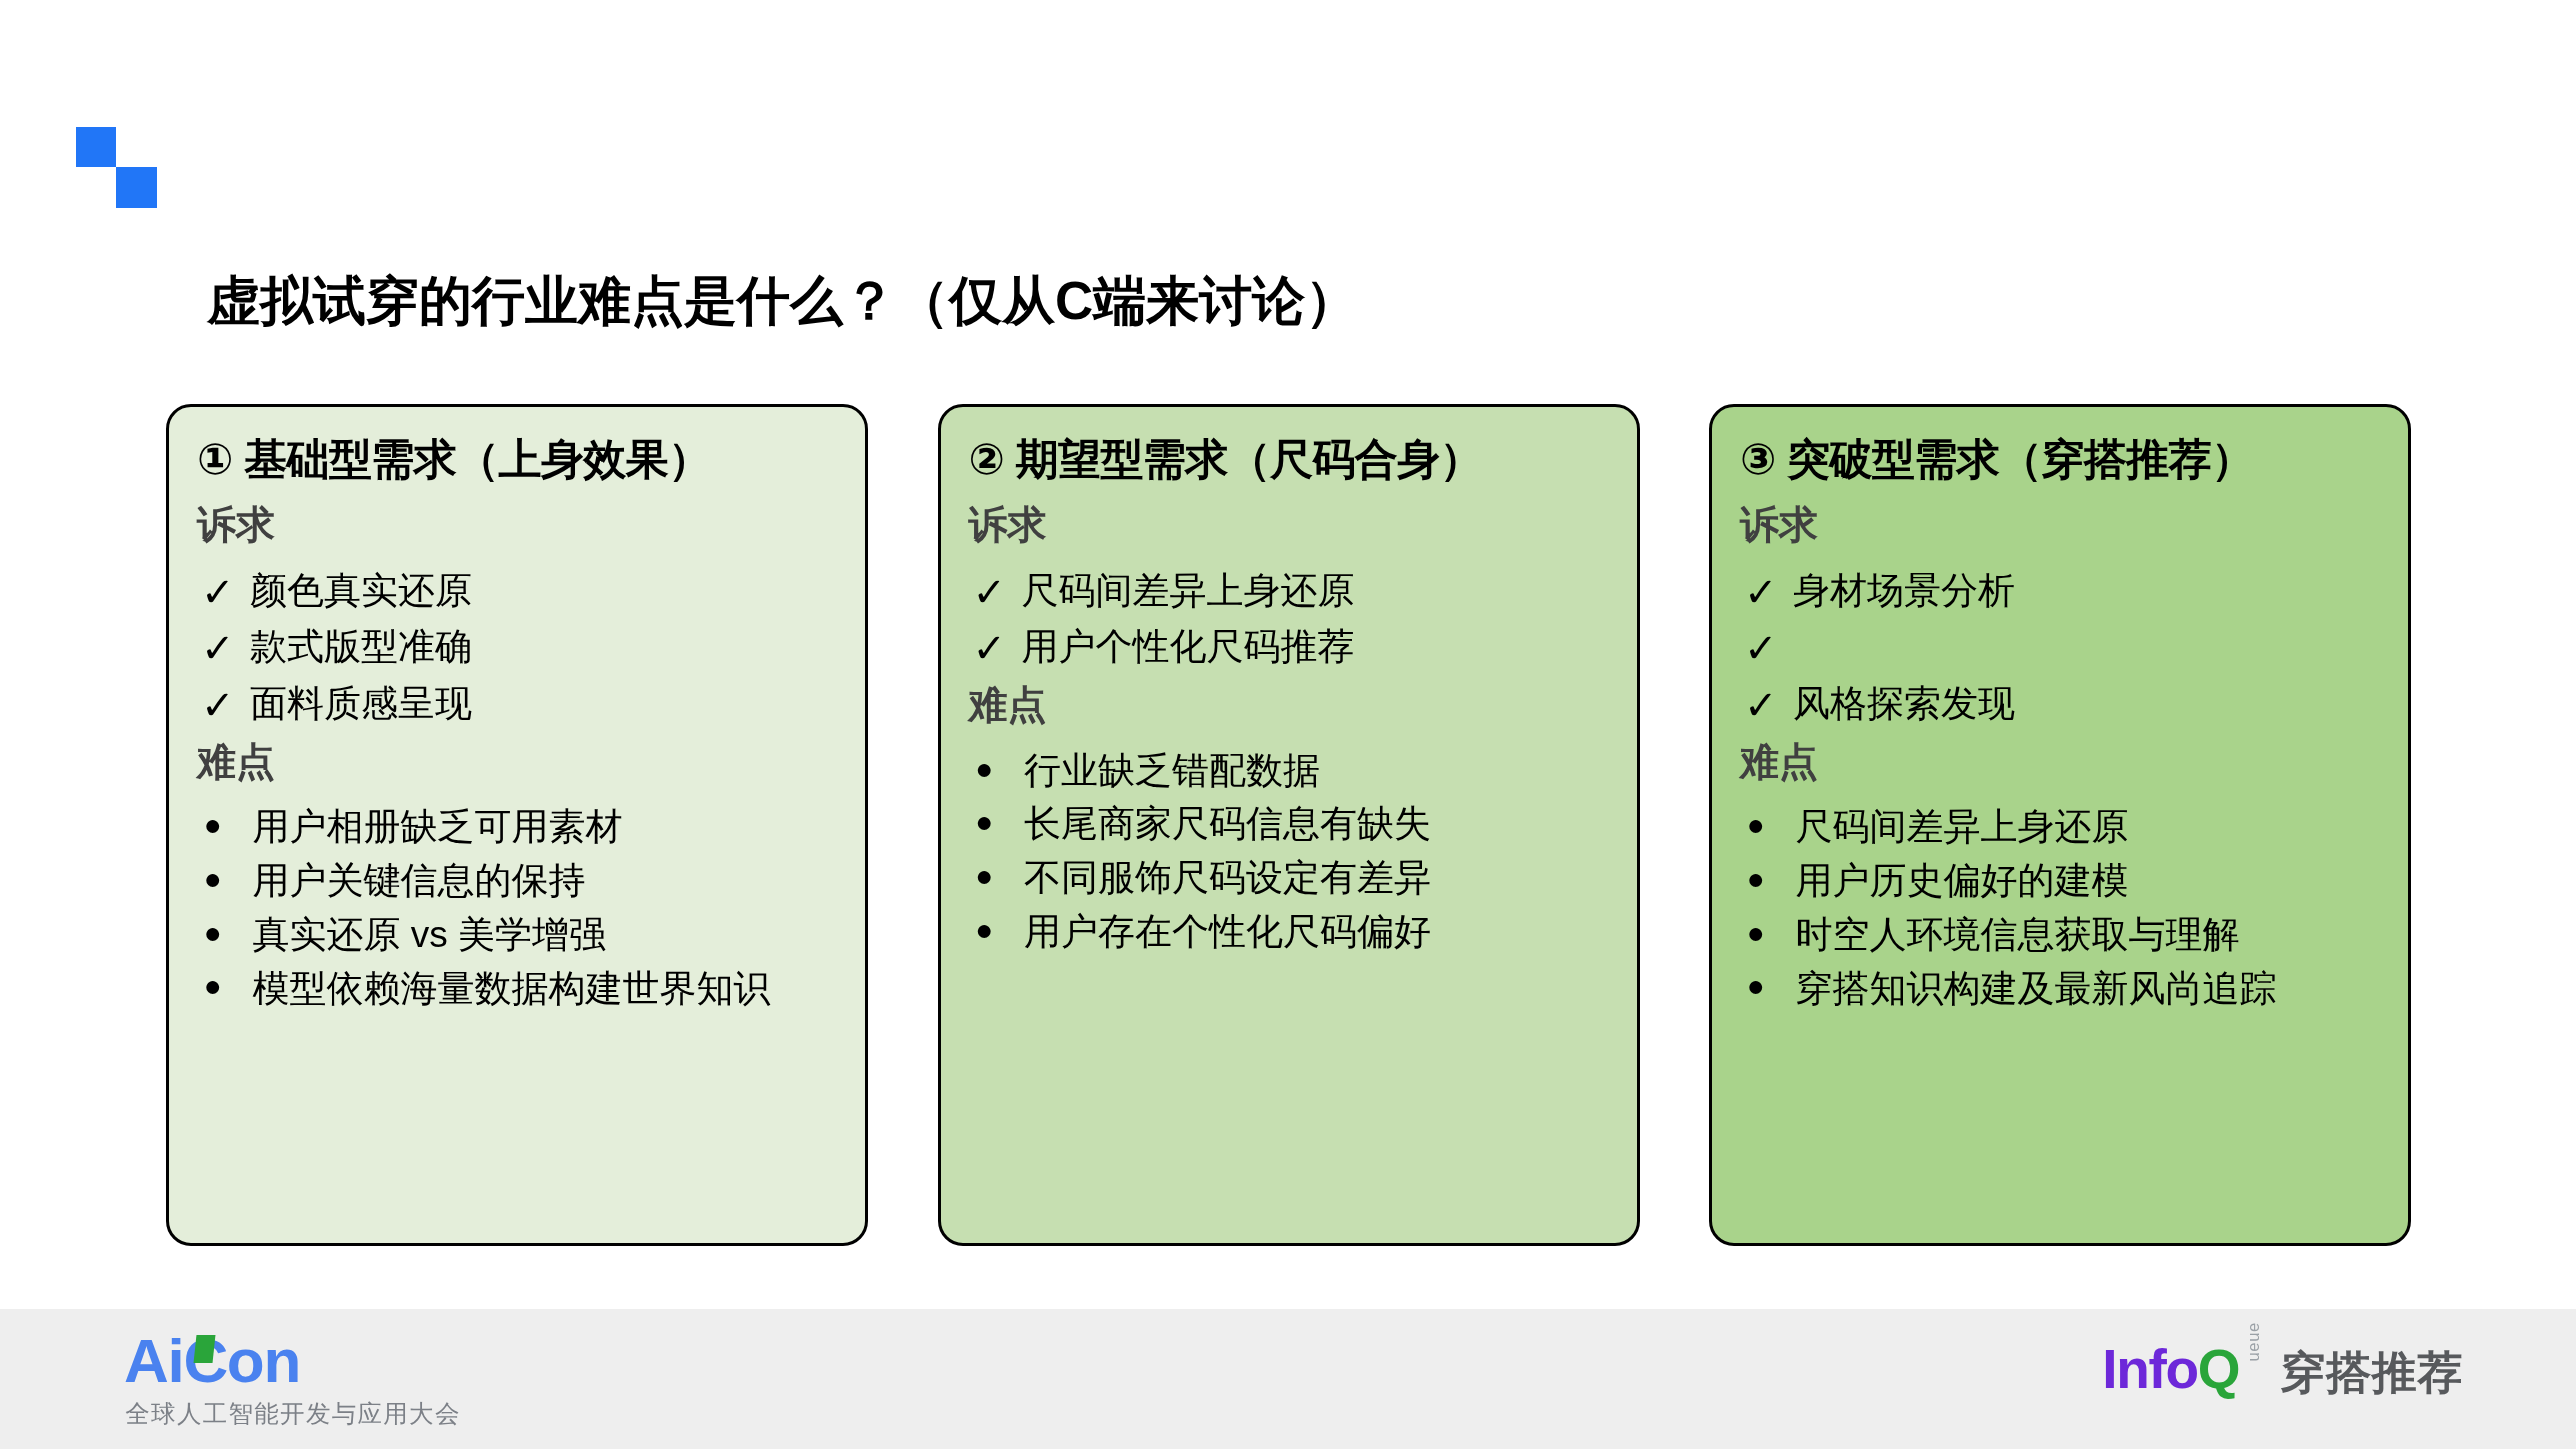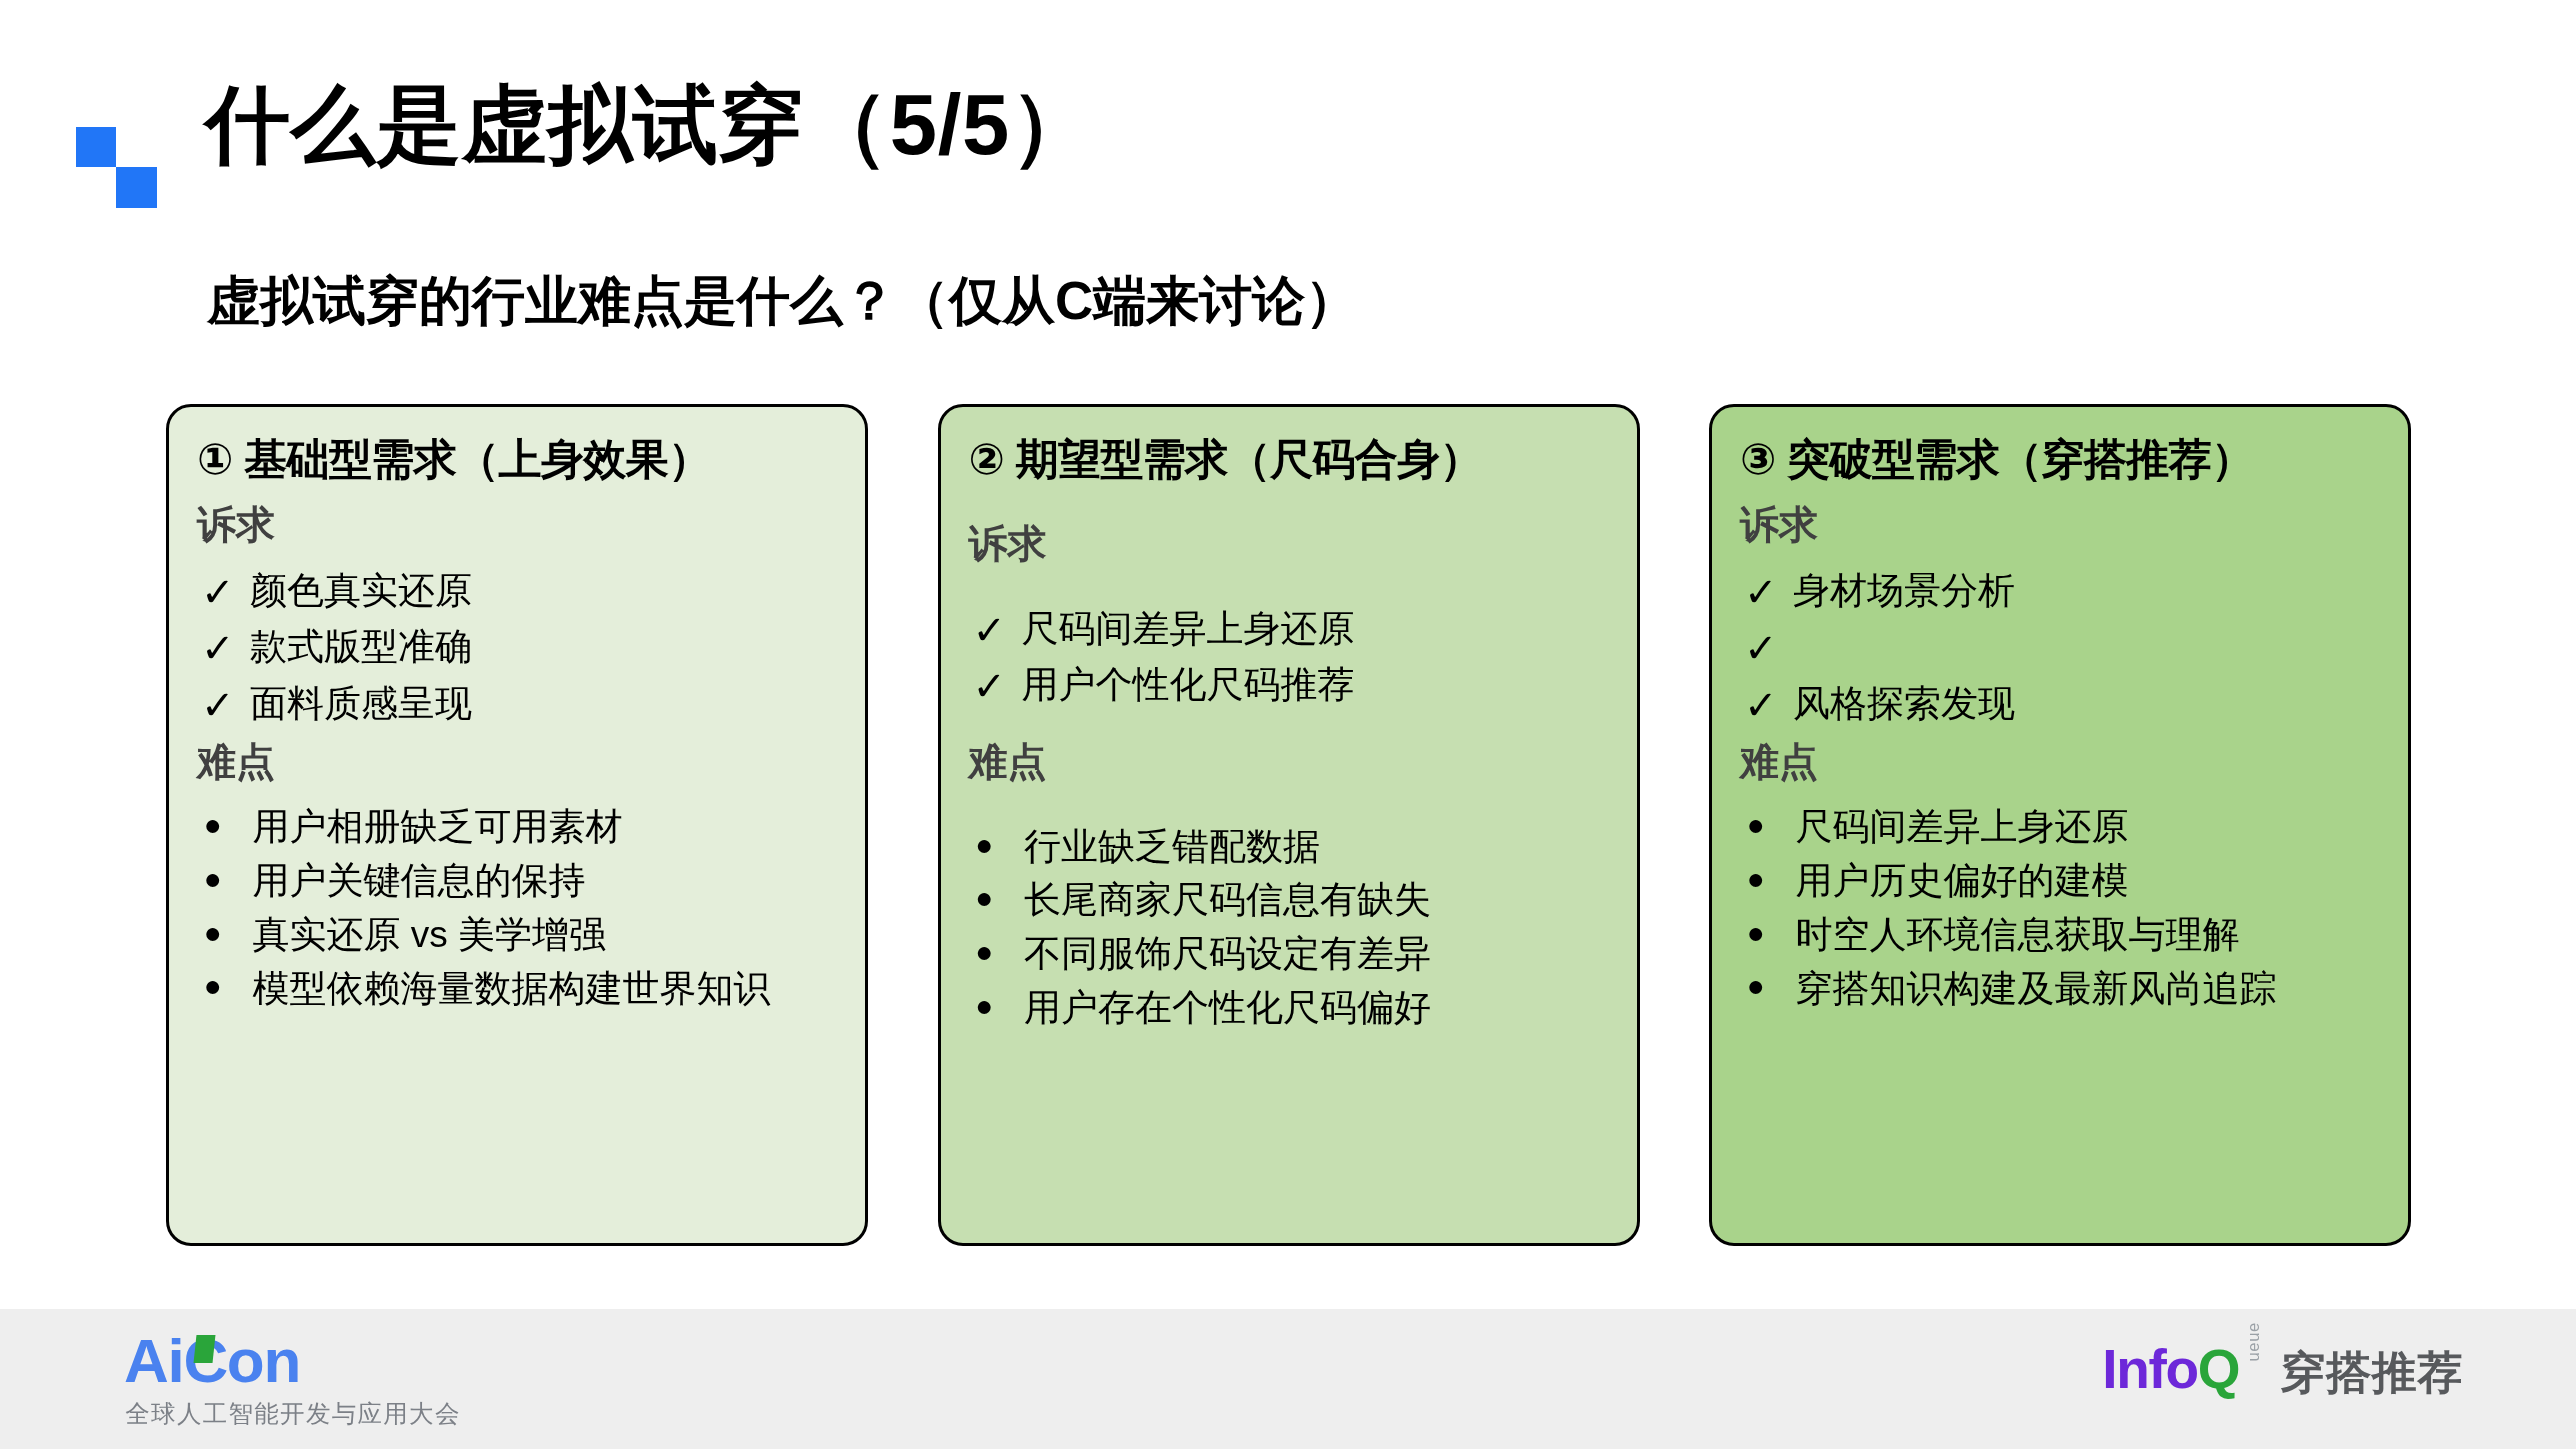--- a/index.html
+++ b/index.html
@@ -35,21 +35,21 @@
     display:flex;justify-content:space-between;align-items:stretch;
   }
   .card{
     box-sizing:border-box;
     border:3.9px solid #000000;
     border-radius:25px;
     padding:30px 26px 19.3px 28px;
     display:flex;flex-direction:column;
   }
   .card-1{width:702px;background:#e4eeda;}
-  .card-2{width:702px;background:#c6dfb1;gap:19px;}
+  .card-2{width:702px;background:#c6dfb1;}
   .card-3{width:702px;background:#a9d38b;}
 
   .card-title{
     font-size:43px;font-weight:700;color:#000;
     line-height:1.05;white-space:nowrap;
     margin-bottom:23px;letter-spacing:-0.6px;
   }
   .section-label{
     font-size:39px;font-weight:700;color:#404040;
     line-height:1.05;margin:0 0 9px 0;
@@ -107,21 +107,20 @@
 </head>
 <body>
 
 <div id="header">
 
   <div id="logo-mark">
     <div class="sq tl"></div>
     <div class="sq br"></div>
   </div>
 
-  <div id="page-title">什么是虚拟试穿（5/5）</div>
   <div id="subtitle">虚拟试穿的行业难点是什么？（仅从C端来讨论）</div>
 </div>
 
 <div id="cards">
 
   <div class="card card-1">
     <div class="card-title">① 基础型需求（上身效果）</div>
 
     <div class="section-label">诉求</div>
     <ul class="item-list">

